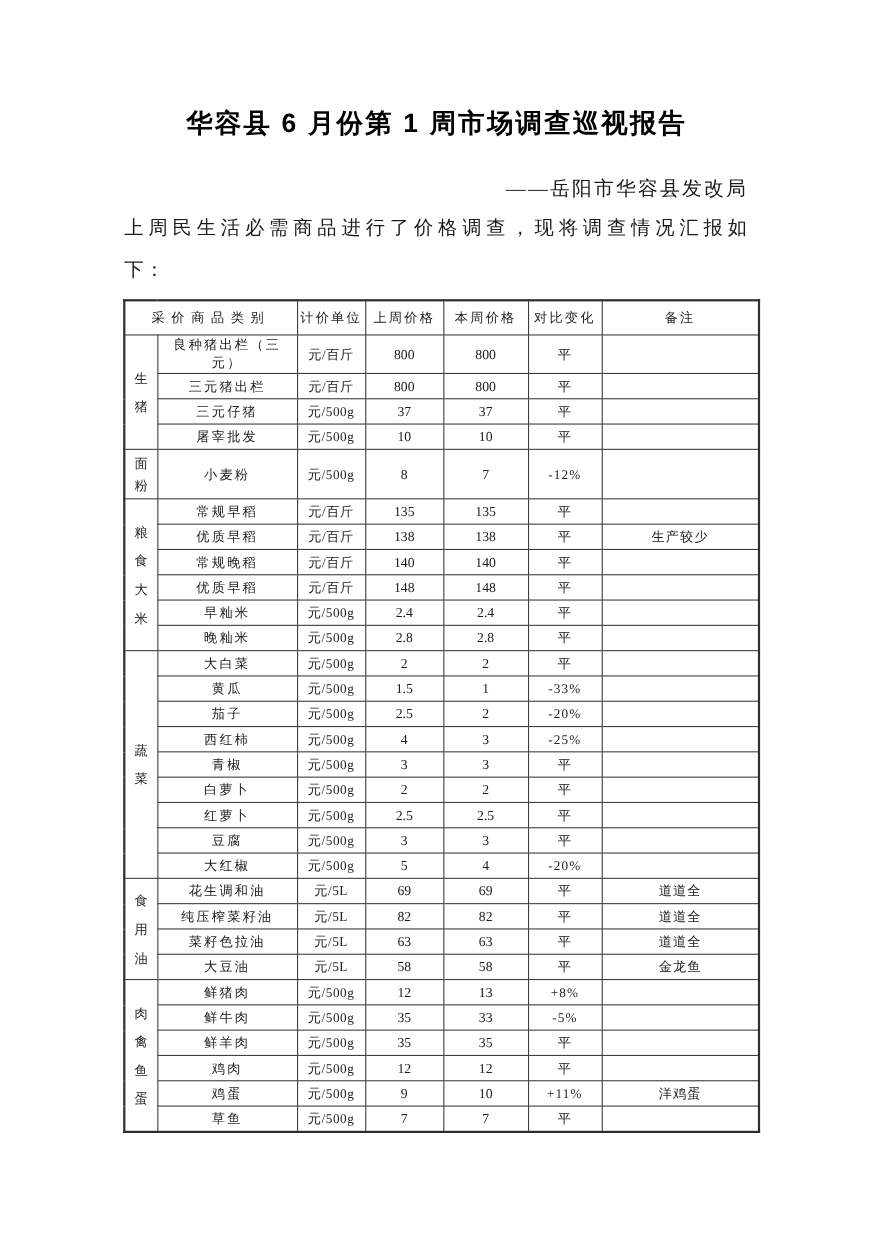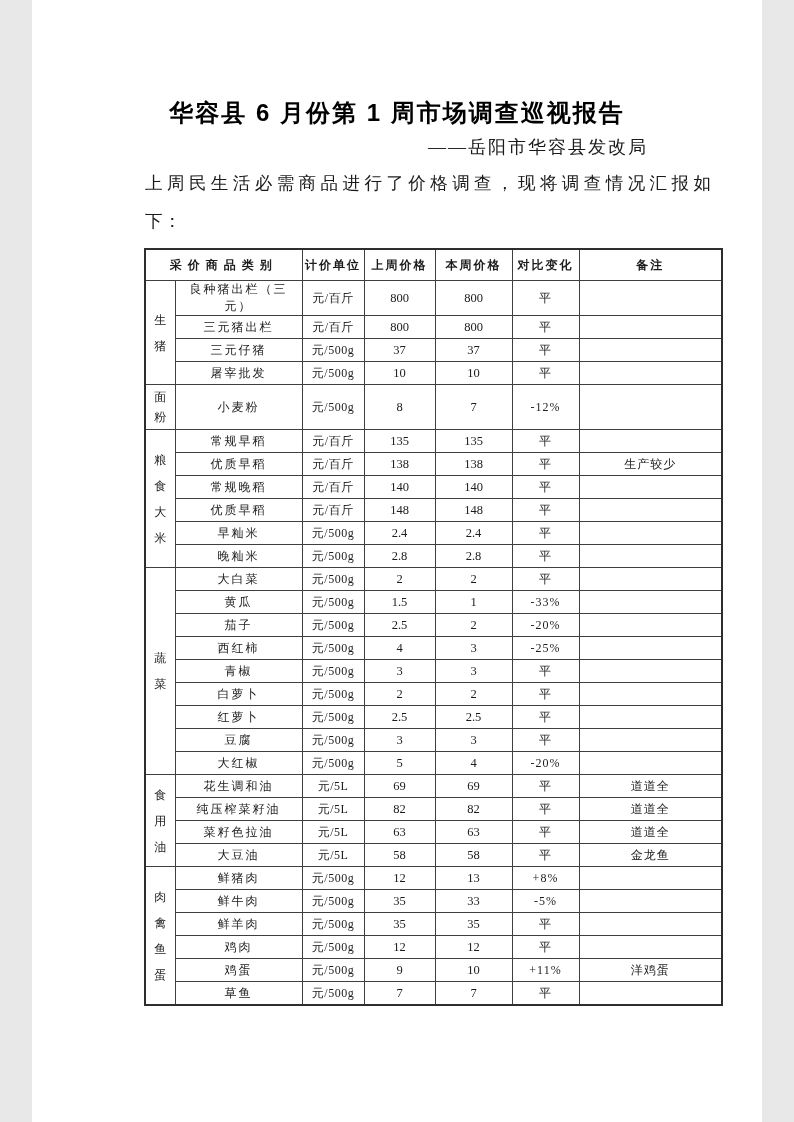--- a/index.html
+++ b/index.html
@@ -2,41 +2,41 @@
 <html><head>
 <meta charset="utf-8">
 <style>
   html, body {
     margin: 0;
     padding: 0;
     background: #e8e8e8;
   }
   .page {
     position: relative;
-    width: 730px;
+    width: 794px;
     height: 1122px;
     margin: 0 auto;
     background: #ffffff;
     overflow: hidden;
     font-family: "Liberation Serif", "DejaVu Serif", serif;
     color: #1a1a1a;
   }
   .title {
     margin: 0;
     padding: 96px 40px 0 40px;
     text-align: center;
     font-family: "Liberation Sans", "DejaVu Sans", sans-serif;
     font-weight: bold;
     font-size: 24px;
     line-height: 34px;
     letter-spacing: 2px;
     color: #000000;
   }
   .byline {
-    margin: 4px 114px 0 113px;
+    margin: 28px 114px 0 113px;
     text-align: right;
     font-size: 18px;
     line-height: 26px;
     letter-spacing: 2px;
   }
   .intro {
     margin: 4px 0 0 113px;
     width: 567px;
     font-size: 17.5px;
     line-height: 38px;
@@ -67,21 +67,20 @@
     font-size: 12px;
     font-weight: normal;
     padding: 0 1px;
     height: 22px;
     overflow: hidden;
     color: #1c1c1c;
   }
   .price-table thead th {
     height: 30px;
     letter-spacing: 2px;
-    font-weight: bold;
   }
   .price-table thead th.th-cat {
     letter-spacing: 6px;
   }
   .price-table tr.tall td {
     height: 44px;
   }
   .price-table td.item-cell {
     letter-spacing: 2px;
   }

